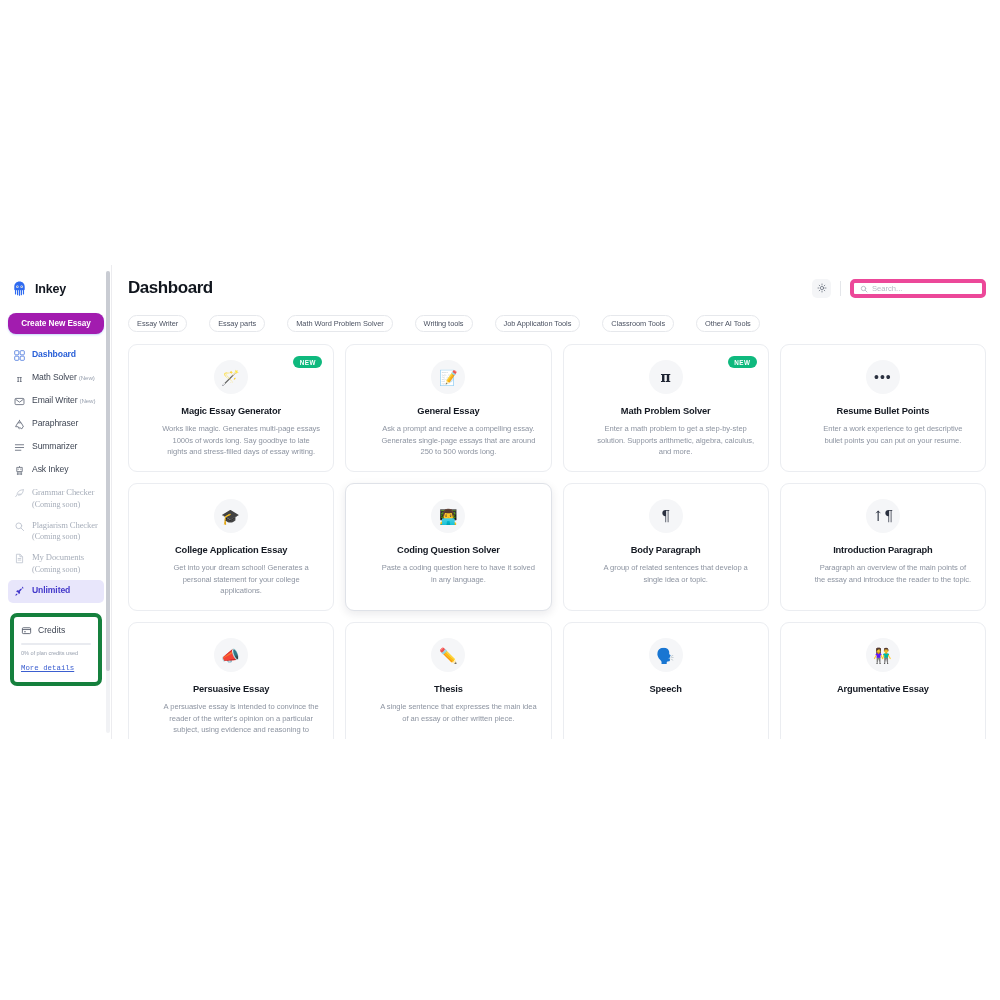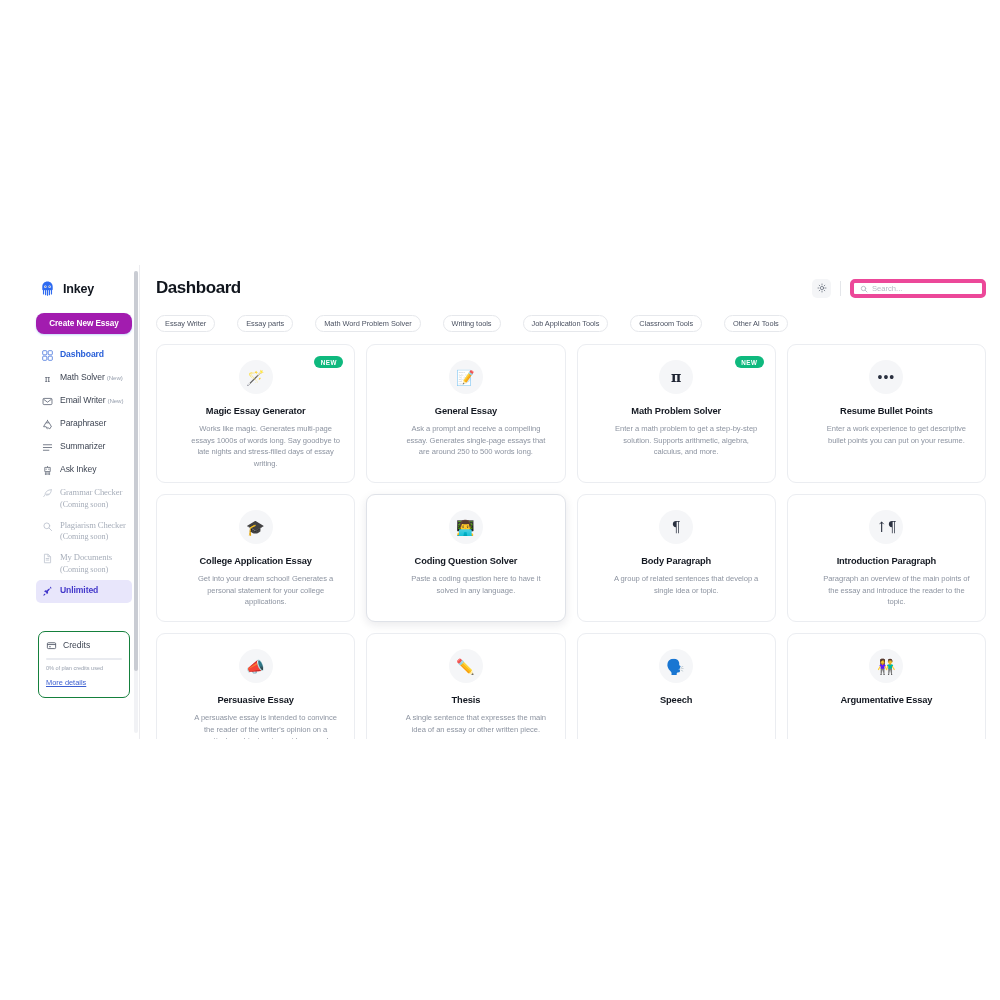--- a/index.html
+++ b/index.html
@@ -9,21 +9,20 @@
     font-family: "Liberation Sans", sans-serif;
     overflow: hidden;
   }
   #app-viewport {
     position: absolute;
     left: 0; top: 265px;
     width: 1000px; height: 474px;
     background: #ffffff;
     display: flex;
     overflow: hidden;
-    padding-left: 28px;
   }
 
   
   #sidebar {
     width: 112px; height: 474px;
     background: #ffffff;
     padding: 10px 8px 0 8px;
     display: flex; flex-direction: column;
     position: relative;
     flex: 0 0 112px;
@@ -59,32 +58,32 @@
   .nav-item.active .nav-label { color: #2a60d8; font-weight: 600; }
   .nav-item.active .nav-ico svg { stroke: #2a60d8; fill: none; }
   .nav-item.muted .nav-label { color: #a7aeba; font-family: Liberation Serif, serif; }
   .nav-item.muted .nav-ico svg { stroke: #bfc5d0; }
   .nav-tag { font-size: 6.2px; color: #9aa2b0; margin-left: 2px; }
   .nav-sub { display:block; font-size: 8.2px; color: #a7aeba; line-height: 11px; }
   .nav-item.promo { background: #e8e6fb; }
   .nav-item.promo .nav-label { color: #4338ca; font-weight: 600; }
 
   .credits-card {
-    margin: 28px 2px 0 2px;
-    border: 1px solid #15803d;
+    margin: 10px 2px 0 2px;
+    border: 4px solid #15803d;
     border-radius: 7px;
     padding: 7px 7px 8px 7px;
     background: #fff;
   }
   .credits-head { display: flex; align-items: center; gap: 6px; }
   .credits-title { font-size: 8.6px; color: #3f4654; font-weight: 500; }
   .credits-bar { margin-top: 7px; height: 2px; border-radius: 2px; background: #e9ebf0; position: relative; overflow: hidden; }
   .credits-bar > i { position:absolute; left:0; top:0; bottom:0; width: 0%; background:#3b76f0; }
   .credits-note { margin-top: 5px; font-size: 5.6px; color: #9aa2b0; letter-spacing: -0.05px; }
-  .credits-link { margin-top: 6px; font-size: 7.4px; color: #3b5ed0; text-decoration: underline; cursor: pointer; display:inline-block; }
+  .credits-link { margin-top: 6px; font-size: 7.4px; color: #3b5ed0; text-decoration: underline; cursor: pointer; display:inline-block;font-family:Liberation Mono, monospace; }
 
   .sb-track {
     position: absolute; right: 2px; top: 6px;
     width: 4px; height: 462px; border-radius: 3px; background: #f1f2f5;
   }
   .sb-thumb {
     position: absolute; left: 0; top: 0;
     width: 4px; height: 400px; border-radius: 3px; background: #c9ccd3;
     cursor: pointer;
   }

